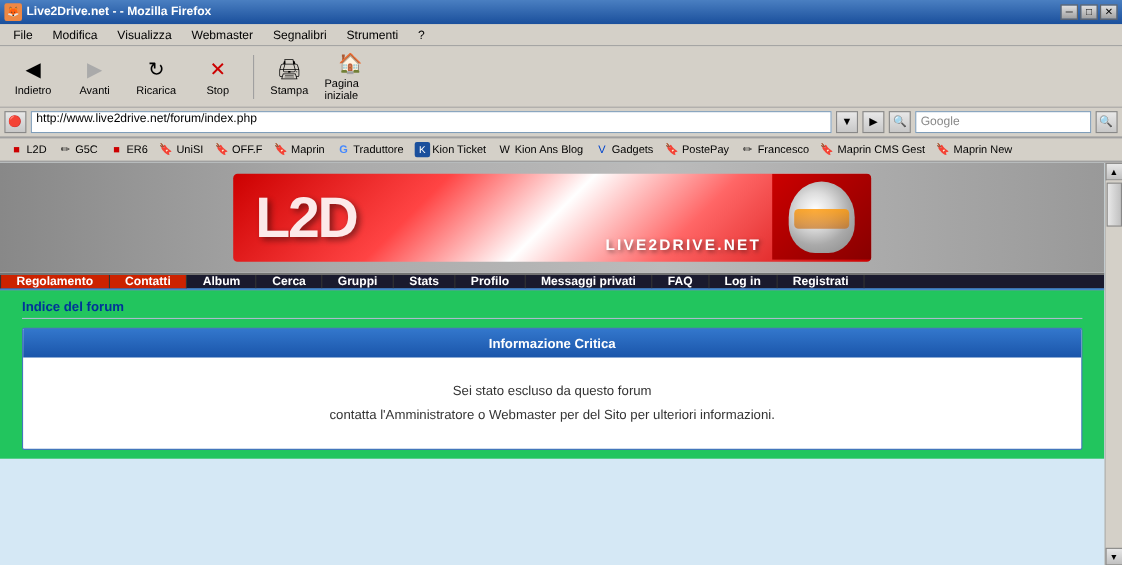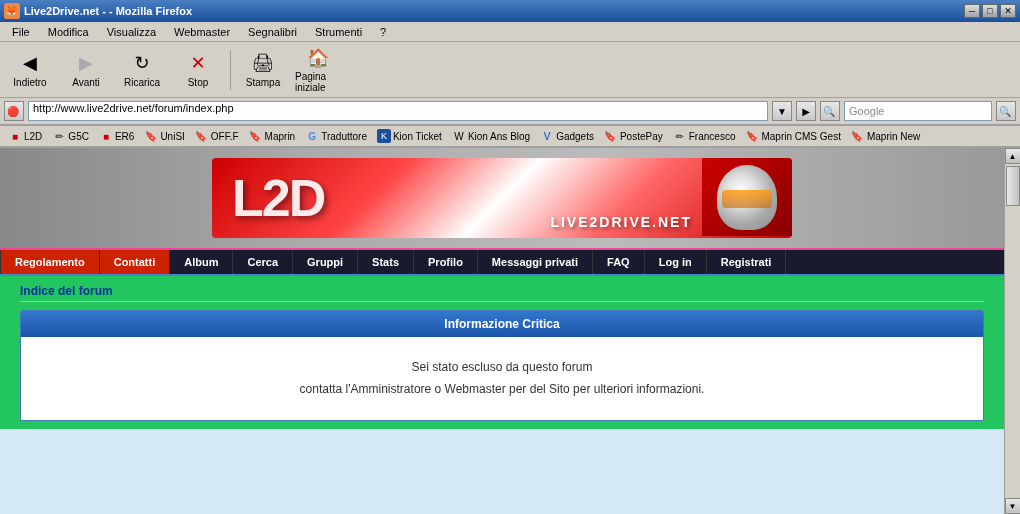--- a/index.html
+++ b/index.html
@@ -70,21 +70,21 @@
       flex: 1;
       height: 20px;
       border: 1px solid #7f9db9;
       background: white;
       padding: 0 4px;
       font-size: 11px;
       display: flex;
     }
     .address-input-text { color: #000; }
     .addr-btn { width: 20px; height: 20px; background: linear-gradient(to bottom, #e8e8e8, #c8c8c8); border: 1px solid #888; display: flex; align-items: center; justify-content: center; font-size: 10px; cursor: pointer; }
-    .search-box { width: 148px; height: 20px; border: 1px solid #7f9db9; background: white; display: flex; align-items: center; padding: 0 4px; font-size: 11px; }
+    .search-box { width: 160px; height: 20px; border: 1px solid #7f9db9; background: white; display: flex; align-items: center; padding: 0 4px; font-size: 11px; }
     .search-label { color: #888; }
 
     
     .bookmarks-bar {
       background: #d4d0c8;
       height: 22px;
       display: flex;
       align-items: center;
       padding: 0 4px;
       gap: 2px;
@@ -218,24 +218,24 @@
       left: 5px;
       right: 5px;
       height: 18px;
       background: linear-gradient(to bottom, rgba(255,150,0,0.8), rgba(200,100,0,0.6));
       border-radius: 4px;
     }
 
     
     .nav-bar {
       background: #1a1a2e;
-      height: 28px;
+      height: 16px;
       display: flex;
       align-items: stretch;
-      border-top: 2px solid #ec4899;
+      border-top: 2px solid #737373;
       border-bottom: 2px solid #4488cc;
     }
     .nav-item {
       padding: 0 14px;
       display: flex;
       align-items: center;
       font-size: 11px;
       font-weight: bold;
       cursor: pointer;
       color: #ffffff;

